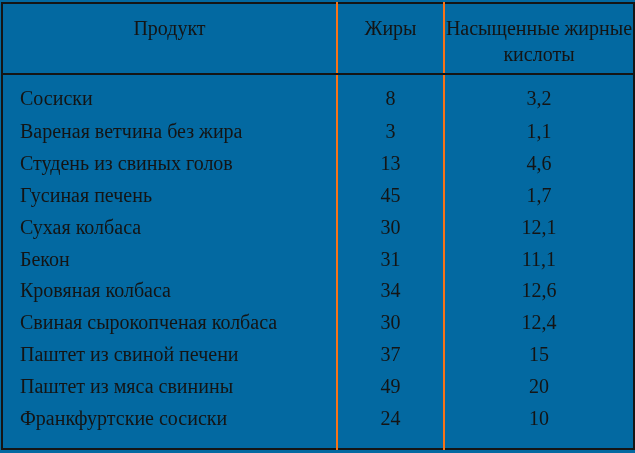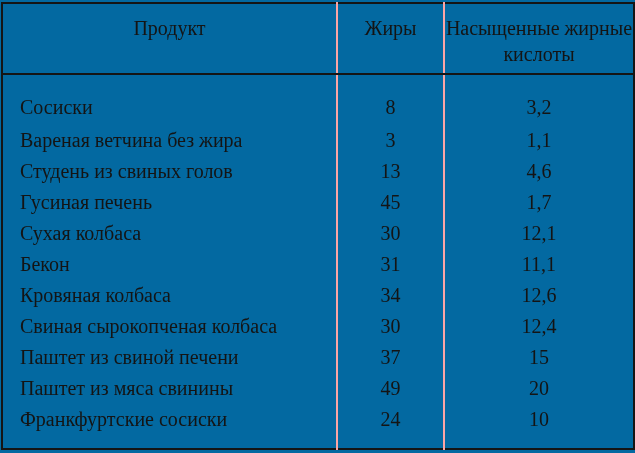--- a/index.html
+++ b/index.html
@@ -31,31 +31,31 @@
   thead th {
     font-weight: normal;
     text-align: center;
     vertical-align: top;
     padding-top: 11px;
     padding-bottom: 6px;
     line-height: 26px;
     border-bottom: 2px solid #151515;
     height: 68px;
   }
-  th.sep, td.sep { border-left: 2px solid #fca5a5; }
+  th.sep, td.sep { border-left: 2px solid #f97316; }
 
   tbody td {
     line-height: 25.7px;
     vertical-align: middle;
     white-space: nowrap;
     overflow: hidden;
   }
   tbody td.product { text-align: left; padding-left: 17px; }
   tbody td.num { text-align: center; }
-  tbody tr:first-child td { padding-top: 16px; font-family: Liberation Serif, serif; }
+  tbody tr:first-child td { padding-top: 7px; font-family: Liberation Serif, serif; }
   tbody tr.spacer td { height: 14px; line-height: 14px; }
 </style>
 </head>
 <body>
 
 <div class="page">
   <table class="fats-table">
     <colgroup>
       <col class="c-product">
       <col class="c-fats">

